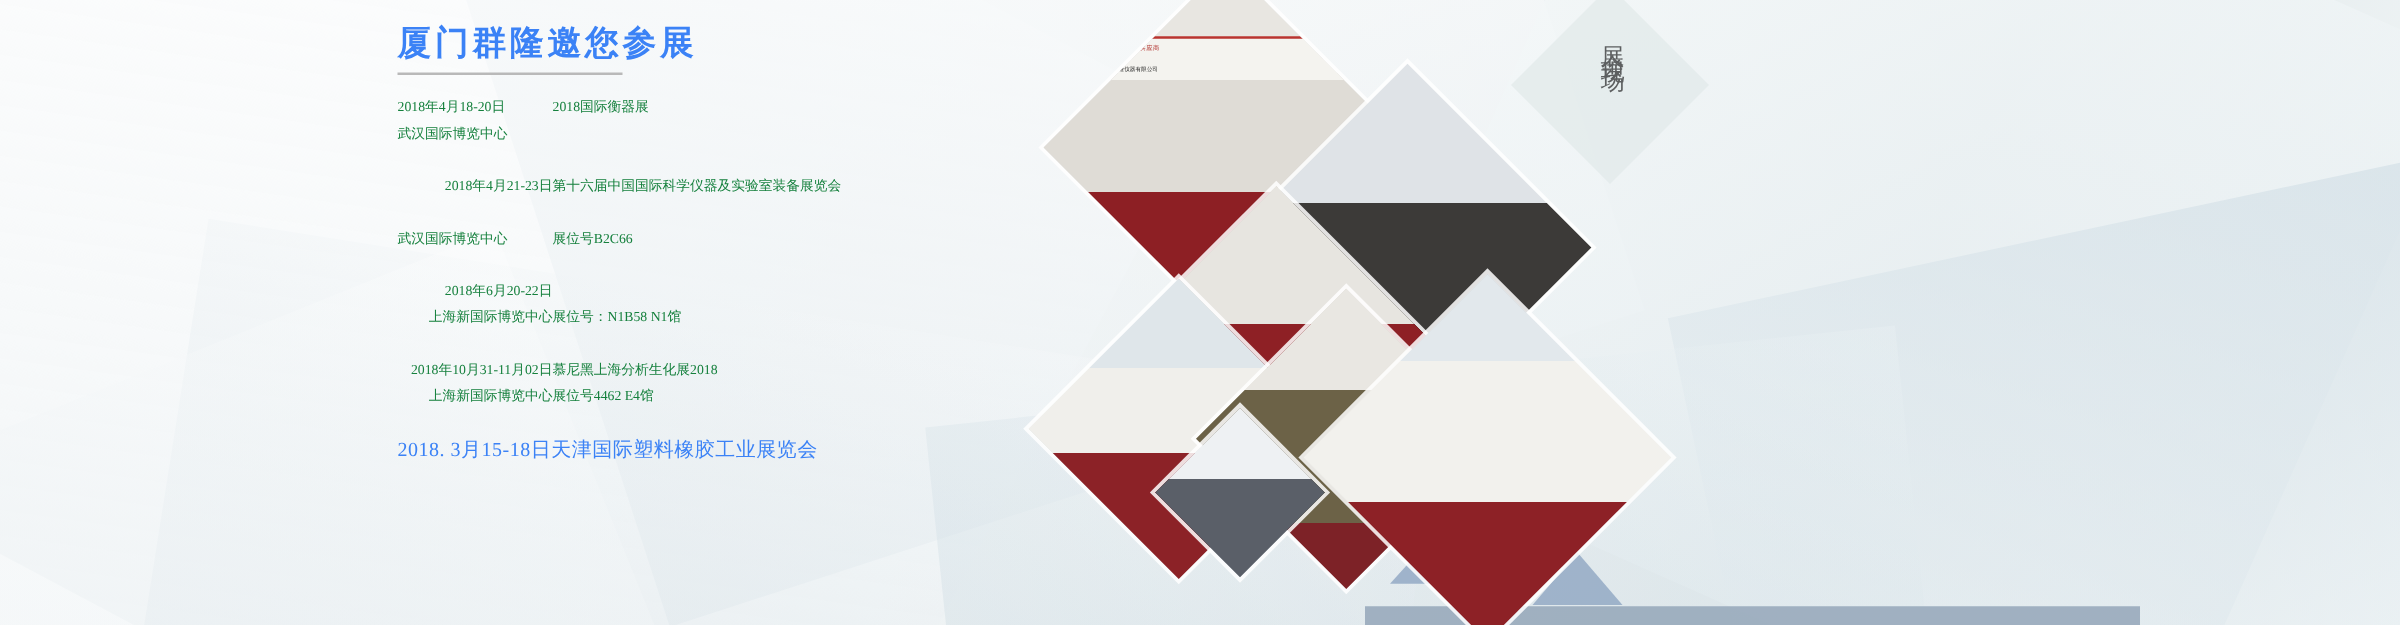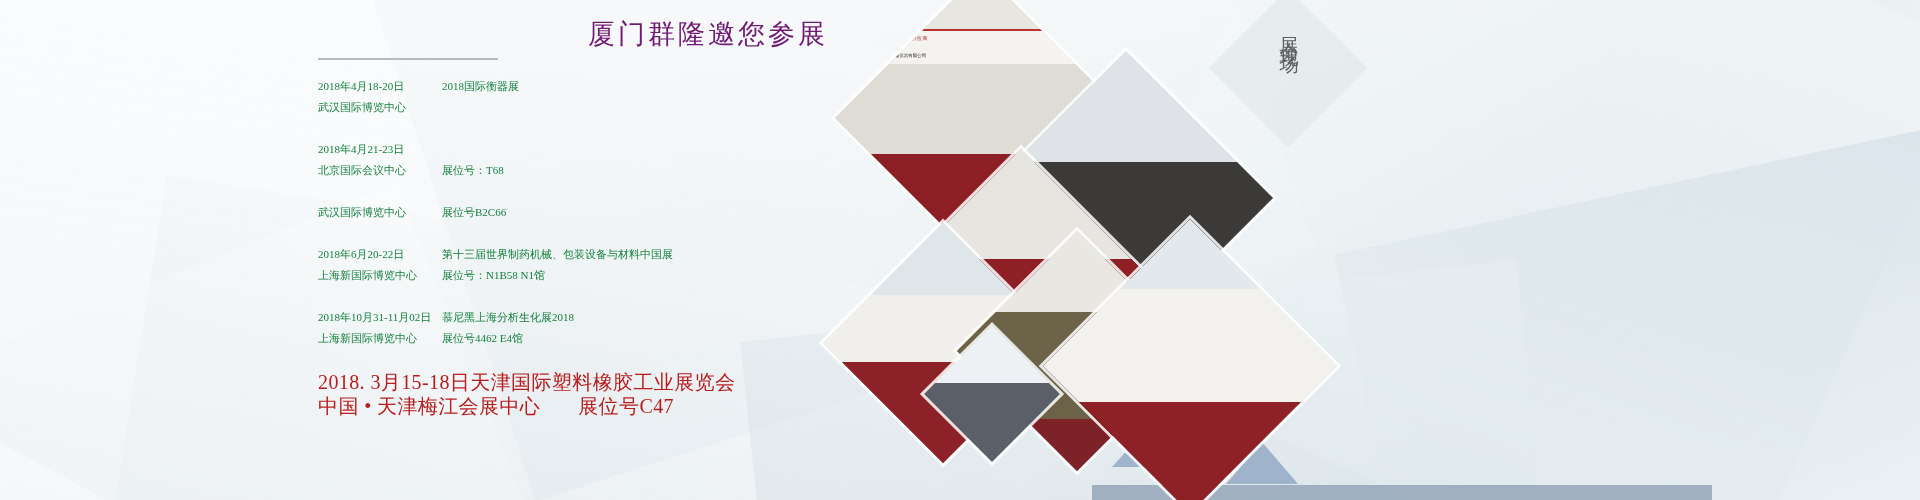--- a/index.html
+++ b/index.html
@@ -50,32 +50,32 @@
 
   
   .tri{position:absolute;width:0;height:0;}
   .tri-a{left:1112px;top:405px;border-left:56px solid transparent;border-right:56px solid transparent;border-bottom:62px solid #93a9c4;opacity:.85;}
   .tri-b{left:1226px;top:442px;border-left:36px solid transparent;border-right:36px solid transparent;border-bottom:42px solid #93a9c4;opacity:.85;}
   .bottom-bar{position:absolute;left:1092px;top:485px;width:620px;height:22px;background:#94a6b8;opacity:.85;}
 
   
   .text-col{position:absolute;left:318px;top:18px;width:780px;}
   .headline{
-    font-size:27px;color:#701a75;letter-spacing:3px;
+    font-size:27px;color:#3b82f6;letter-spacing:3px;
     font-family:"Liberation Serif","DejaVu Serif",serif;
-    margin:0 0 8px 0;line-height:1.2;font-weight:400;text-align:center;
+    margin:0 0 8px 0;line-height:1.2;font-weight:700;
   }
   .rule{width:180px;height:2px;background:#b9b9b9;margin:2px 0 16px 0;}
 
   .ev{margin:0 0 21px 0;}
   .ev .row{display:flex;align-items:baseline;color:#15803d;font-size:11px;line-height:21px;white-space:nowrap;}
   .ev .row .c1{width:124px;flex:0 0 124px;}
   .ev .row .c2{}
-  .ev.wide .row .c1{width:124px;flex:0 0 124px;}
-  .ev.last .row{font-size:20px;line-height:24px;color:#b91c1c;letter-spacing:.4px;}
+  .ev.wide .row .c1{width:124px;flex:0 0 124px;text-align:right;}
+  .ev.last .row{font-size:16px;line-height:24px;color:#3b82f6;letter-spacing:.4px;}
   .ev.last .row .c1{width:auto;flex:0 0 auto;}
   .ev.last{margin-top:4px;}
 
   
   .collage{position:absolute;left:840px;top:-6px;width:420px;height:512px;}
   .dia{
     position:absolute;width:170px;height:170px;
     transform:rotate(45deg);overflow:hidden;
     box-shadow:0 0 0 3px rgba(255,255,255,.85);
   }
@@ -147,38 +147,34 @@
         <span class="c2">2018国际衡器展</span>
       </div>
       <div class="row">
         <span class="c1">武汉国际博览中心</span>
       </div>
     </div>
 
     <div class="ev wide">
       <div class="row">
         <span class="c1">2018年4月21-23日</span>
-      </div>
-      <div class="row">
-        <span class="c1">北京国际会议中心</span>
-        <span class="c2">展位号：T68</span>
+        <span class="c2">第十六届中国国际科学仪器及实验室装备展览会</span>
       </div>
     </div>
 
     <div class="ev">
       <div class="row">
         <span class="c1">武汉国际博览中心</span>
         <span class="c2">展位号B2C66</span>
       </div>
     </div>
 
     <div class="ev wide">
       <div class="row">
         <span class="c1">2018年6月20-22日</span>
-        <span class="c2">第十三届世界制药机械、包装设备与材料中国展</span>
       </div>
       <div class="row">
         <span class="c1">上海新国际博览中心</span>
         <span class="c2">展位号：N1B58 N1馆</span>
       </div>
     </div>
 
     <div class="ev wide">
       <div class="row">
         <span class="c1">2018年10月31-11月02日</span>
@@ -186,24 +182,20 @@
       </div>
       <div class="row">
         <span class="c1">上海新国际博览中心</span>
         <span class="c2">展位号4462 E4馆</span>
       </div>
     </div>
 
     <div class="ev last">
       <div class="row">
         <span class="c1">2018. 3月15-18日天津国际塑料橡胶工业展览会</span>
-      </div>
-      <div class="row">
-        <span class="c1">中国 • 天津梅江会展中心</span>
-        <span class="c2" style="padding-left:38px">展位号C47</span>
       </div>
     </div>
 
   </div>
 
   <div class="collage">
 
     <div class="dia big" style="left:38px;top:20px;">
       <div class="inner ph-booth1">
         <div class="cap"></div>

